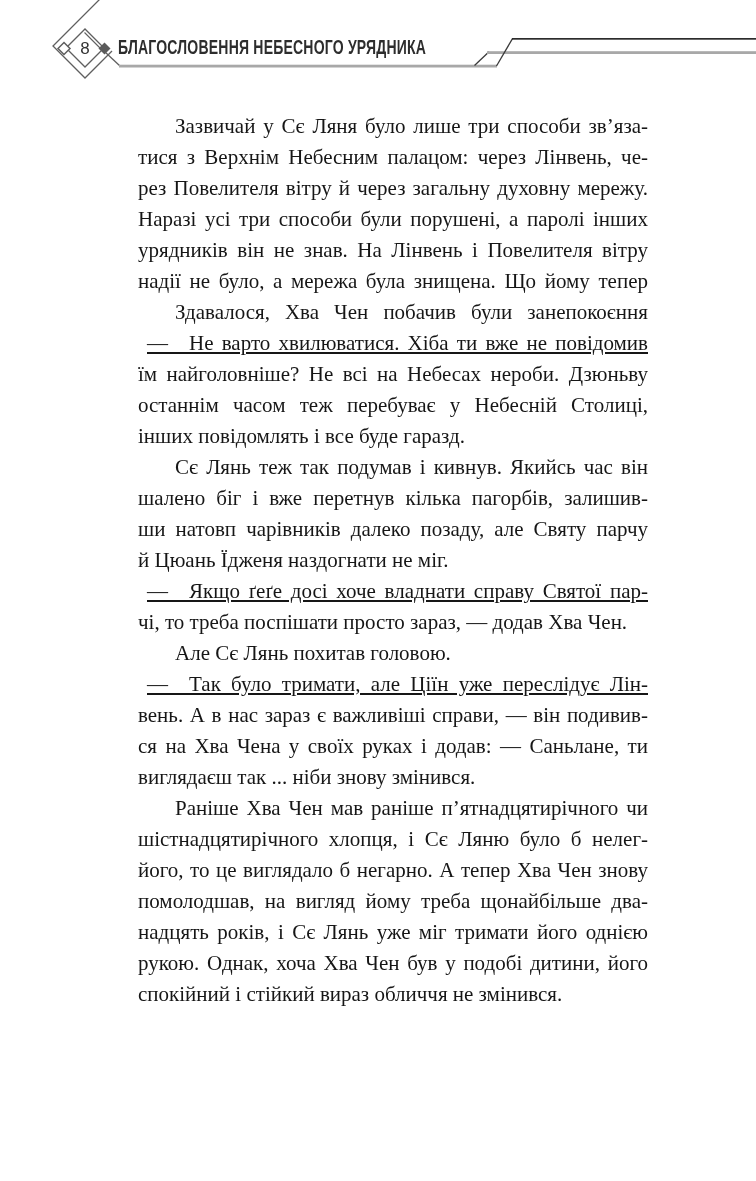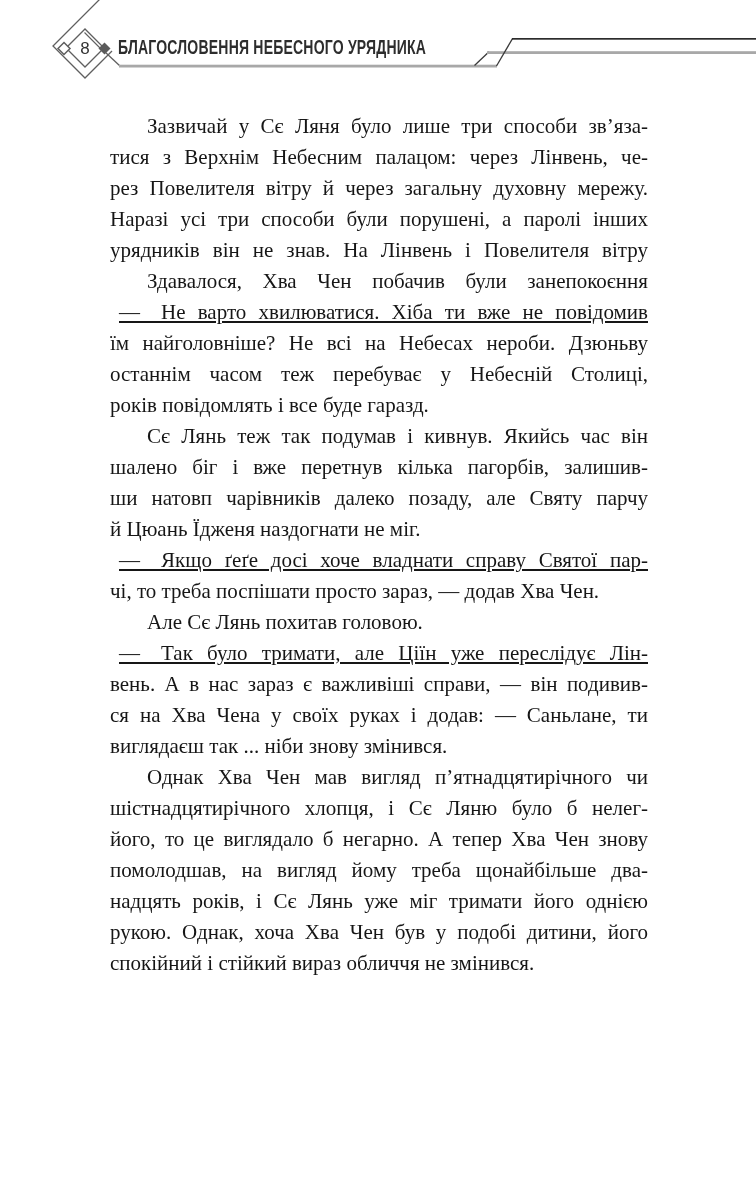--- a/index.html
+++ b/index.html
@@ -36,20 +36,21 @@
     width: 538px;
     font-size: 21px;
     line-height: 31px;
     color: #161616;
   }
   .para { margin: 0; }
   .line {
     text-align: justify;
     text-align-last: justify;
     white-space: normal;
+    margin-left: 28px;
   }
   .line.lastline { text-align-last: left; }
   .para.normal .line.firstline { text-indent: 37px; }
   .para.dialogue .line.firstline { text-indent: 9px; text-decoration: underline; }
 </style>
 </head>
 <body>
 
 <div class="page">
 
@@ -83,29 +84,30 @@
     <div class="running-title">БЛАГОСЛОВЕННЯ НЕБЕСНОГО УРЯДНИКА</div>
   </div>
 
   <div class="text-block">
       <div class="para normal">
         <div class="line firstline">Зазвичай у Сє Ляня було лише три способи зв’яза-</div>
         <div class="line">тися з Верхнім Небесним палацом: через Лінвень, че-</div>
         <div class="line">рез Повелителя вітру й через загальну духовну мережу.</div>
         <div class="line">Наразі усі три способи були порушені, а паролі інших</div>
         <div class="line">урядників він не знав. На Лінвень і Повелителя вітру</div>
+        <div class="line">надії не було, а мережа була знищена. Що йому тепер</div>
       </div>
       <div class="para normal">
         <div class="line firstline">Здавалося, Хва Чен побачив були занепокоєння</div>
       </div>
       <div class="para dialogue">
         <div class="line firstline">— Не варто хвилюватися. Хіба ти вже не повідомив</div>
         <div class="line">їм найголовніше? Не всі на Небесах нероби. Дзюньву</div>
         <div class="line">останнім часом теж перебуває у Небесній Столиці,</div>
-        <div class="line lastline">років повідомлять і все буде гаразд.</div>
+        <div class="line lastline">інших повідомлять і все буде гаразд.</div>
       </div>
       <div class="para normal">
         <div class="line firstline">Сє Лянь теж так подумав і кивнув. Якийсь час він</div>
         <div class="line">шалено біг і вже перетнув кілька пагорбів, залишив-</div>
         <div class="line">ши натовп чарівників далеко позаду, але Святу парчу</div>
         <div class="line lastline">й Цюань Їдженя наздогнати не міг.</div>
       </div>
       <div class="para dialogue">
         <div class="line firstline">— Якщо ґеґе досі хоче владнати справу Святої пар-</div>
         <div class="line lastline">чі, то треба поспішати просто зараз, — додав Хва Чен.</div>
@@ -113,21 +115,21 @@
       <div class="para normal">
         <div class="line firstline lastline">Але Сє Лянь похитав головою.</div>
       </div>
       <div class="para dialogue">
         <div class="line firstline">— Так було тримати, але Ціїн уже переслідує Лін-</div>
         <div class="line">вень. А в нас зараз є важливіші справи, — він подивив-</div>
         <div class="line">ся на Хва Чена у своїх руках і додав: — Саньлане, ти</div>
         <div class="line lastline">виглядаєш так ... ніби знову змінився.</div>
       </div>
       <div class="para normal">
-        <div class="line firstline">Однак Хва Чен мав вигляд п’ятнадцятирічного чи</div>
+        <div class="line firstline">Раніше Хва Чен мав раніше п’ятнадцятирічного чи</div>
         <div class="line">шістнадцятирічного хлопця, і Сє Ляню було б нелег-</div>
         <div class="line">його, то це виглядало б негарно. А тепер Хва Чен знову</div>
         <div class="line">помолодшав, на вигляд йому треба щонайбільше два-</div>
         <div class="line">надцять років, і Сє Лянь уже міг тримати його однією</div>
         <div class="line">рукою. Однак, хоча Хва Чен був у подобі дитини, його</div>
         <div class="line lastline">спокійний і стійкий вираз обличчя не змінився.</div>
       </div>
     </div>
 
 </div>

